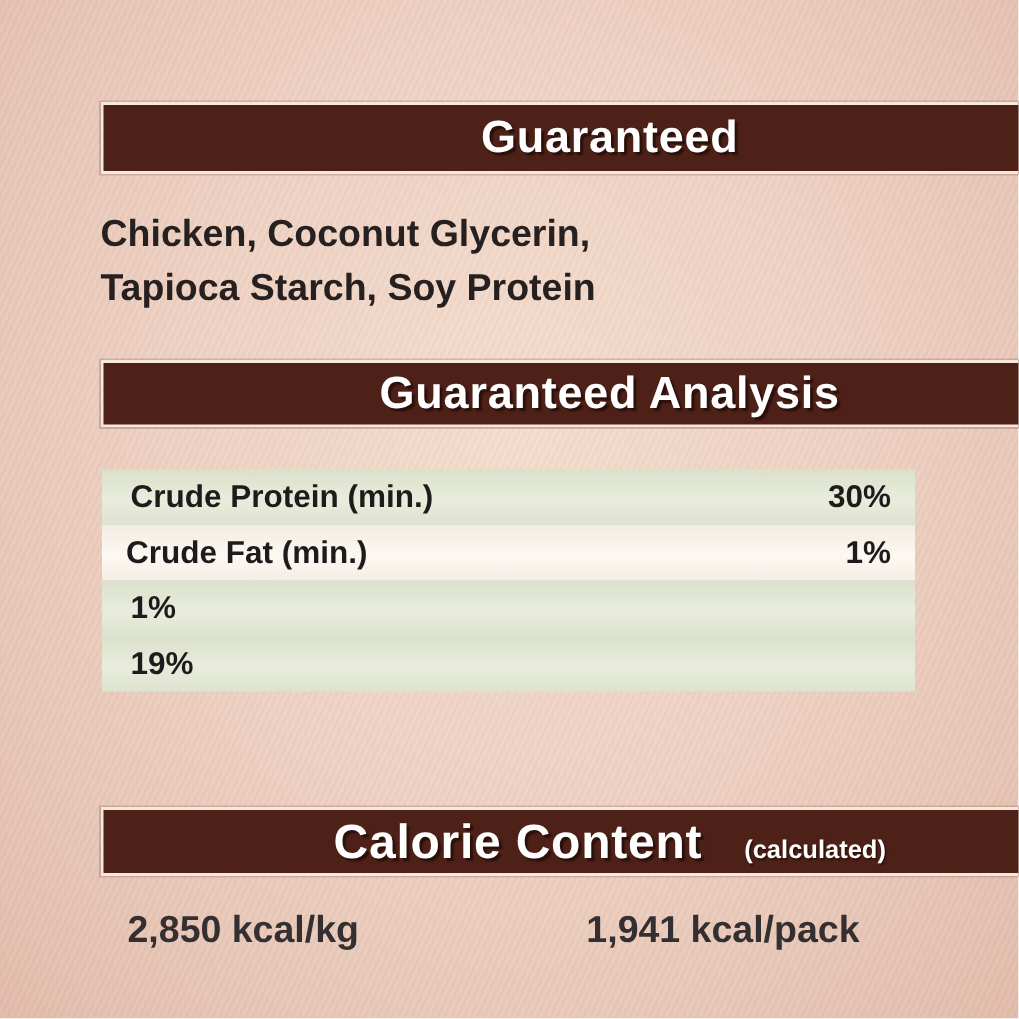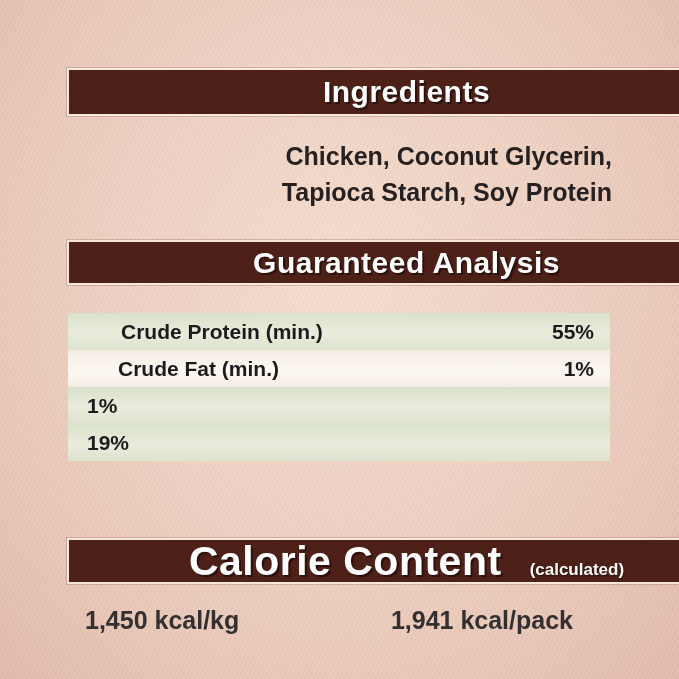--- a/index.html
+++ b/index.html
@@ -33,32 +33,32 @@
   .bar-title {
     font-weight: bold;
     text-shadow: 2px 2px 1px rgba(25,8,5,0.65);
     letter-spacing: 0.5px;
   }
   #ingredients-bar { top: 68px; height: 48px; }
   #ingredients-bar .bar-title { font-size: 30px; }
   #analysis-bar { top: 240px; height: 45px; }
   #analysis-bar .bar-title { font-size: 30px; }
   #calorie-bar { top: 538px; height: 46px; }
-  #calorie-bar .bar-title { font-size: 41px; }
+  #calorie-bar .bar-title { font-size: 32px; }
   .bar-subtitle {
     font-weight: bold;
     font-size: 17px;
     margin-left: 28px;
     text-shadow: 1px 1px 1px rgba(25,8,5,0.65);
   }
   #calorie-bar .bar-inner { display: flex; align-items: baseline; }
 
   .ingredients-text {
     top: 138px;
-    text-align: right;
+    text-align: left;
     font-weight: bold;
     font-size: 25px;
     line-height: 36px;
     color: #262120;
   }
 
   .analysis-table {
     top: 313px;
     left: 68px; width: 542px;
   }
@@ -73,57 +73,57 @@
     font-size: 21px;
     color: #1d1b1c;
   }
   .analysis-row.green {
     background: linear-gradient(to bottom, #dae1cb 0%, #e9ecdc 55%, #dde3cf 100%);
   }
   .analysis-row.cream {
     background: linear-gradient(to bottom, #f2ebe2 0%, #fdf8f2 55%, #f4ede4 100%);
     padding-left: 16px;
   }
-  .row-label { text-align: center; margin-left: 34px; }
+  .row-label { text-align: center; }
   .row-value { text-align: right; }
 
   .calorie-values {
     top: 606px;
     display: flex;
     align-items: baseline;
     justify-content: space-between;
     padding: 0 39px 0 18px;
     box-sizing: border-box;
     font-weight: bold;
     font-size: 25px;
     color: #343031;
   }
 </style>
 </head>
 <body>
 
 <div class="page">
 
   <div class="bar content-col" id="ingredients-bar">
-    <span class="bar-title">Ingredients</span>
+    <span class="bar-title">Guaranteed</span>
   </div>
 
   <div class="ingredients-text content-col">
     <div>Chicken, Coconut Glycerin,</div>
     <div>Tapioca Starch, Soy Protein</div>
   </div>
 
   <div class="bar content-col" id="analysis-bar">
     <span class="bar-title">Guaranteed Analysis</span>
   </div>
 
   <div class="analysis-table content-col">
     <div class="analysis-row green">
       <span class="row-label">Crude Protein (min.)</span>
-      <span class="row-value">55%</span>
+      <span class="row-value">30%</span>
     </div>
     <div class="analysis-row cream">
       <span class="row-label">Crude Fat (min.)</span>
       <span class="row-value">1%</span>
     </div>
     <div class="analysis-row green">
       <span class="row-value">1%</span>
     </div>
     <div class="analysis-row green">
       <span class="row-value">19%</span>
@@ -131,17 +131,17 @@
   </div>
 
   <div class="bar content-col" id="calorie-bar">
     <div class="bar-inner">
       <span class="bar-title">Calorie Content</span>
       <span class="bar-subtitle">(calculated)</span>
     </div>
   </div>
 
   <div class="calorie-values content-col">
-    <span>1,450 kcal/kg</span>
+    <span>2,850 kcal/kg</span>
     <span>1,941 kcal/pack</span>
   </div>
 
 </div>
 
 </body></html>

